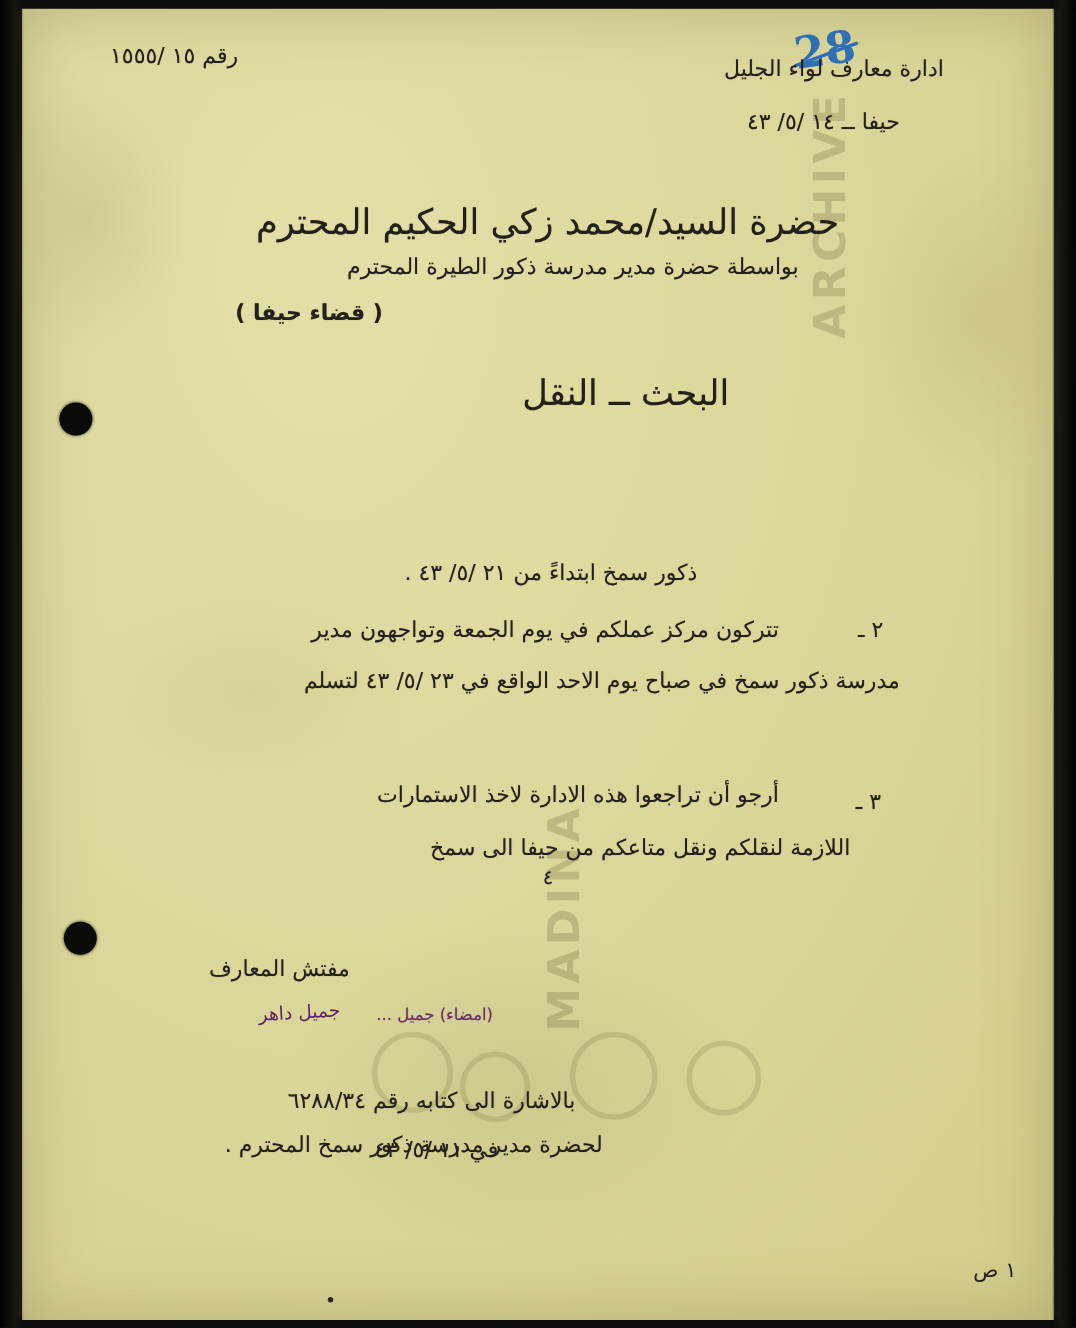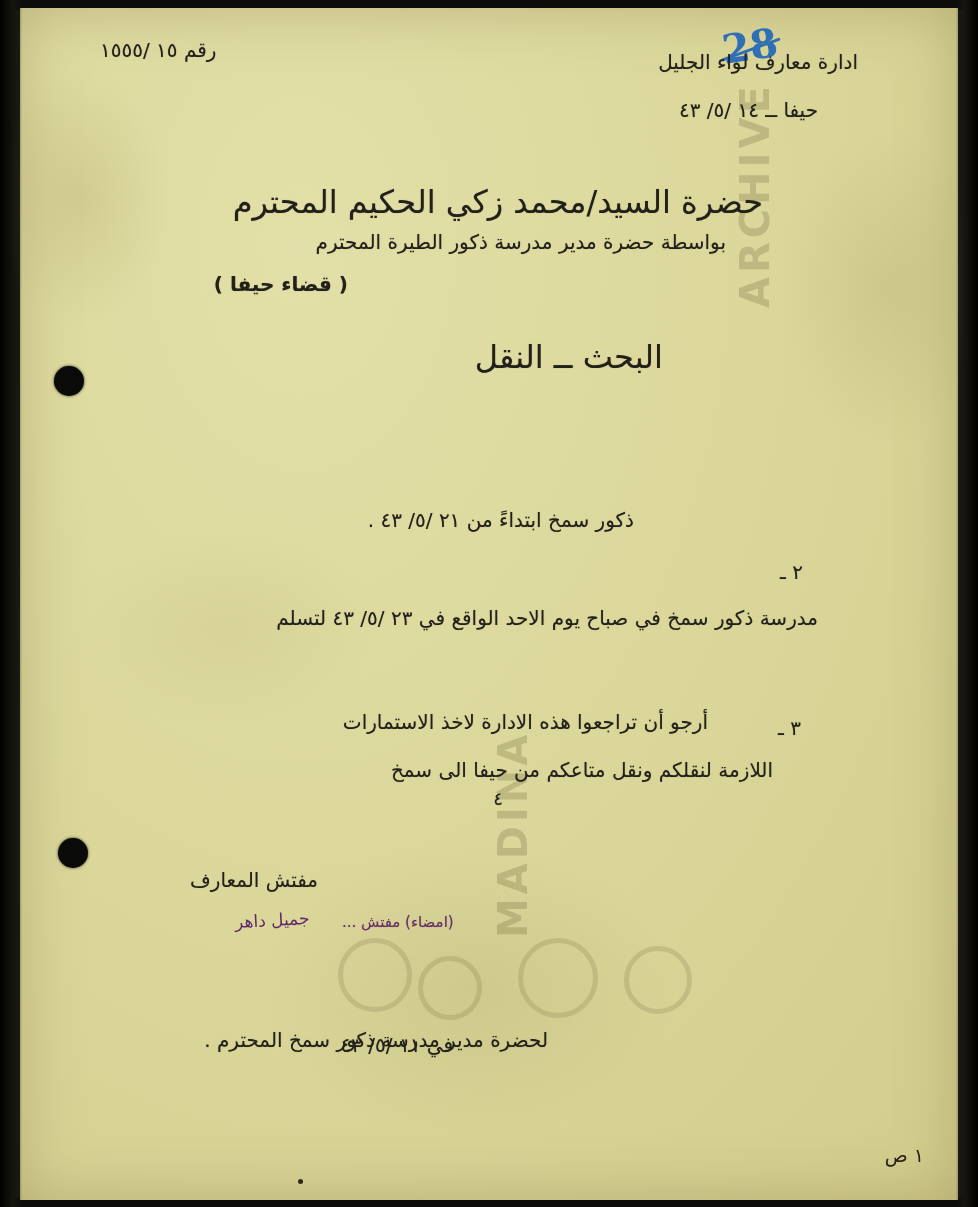--- a/index.html
+++ b/index.html
@@ -171,31 +171,33 @@
 
     <div class="ink fs-xl" style="right:195px;top:175px;">حضرة السيد/محمد زكي الحكيم المحترم</div>
     <div class="ink fs-lg" style="right:232px;top:222px;">بواسطة حضرة مدير مدرسة ذكور الطيرة المحترم</div>
     <div class="ink fs-lg" style="right:610px;top:264px;font-weight:bold;">( قضاء حيفا )</div>
 
     <div class="ink fs-xl" style="right:295px;top:330px;">البحث ــ النقل</div>
 
     <div class="ink fs-lg" style="right:324px;top:500px;">ذكور سمخ ابتداءً من ٢١ /٥/ ٤٣ .</div>
 
     <div class="ink fs-lg" style="right:155px;top:552px;">٢ ـ</div>
+    <div class="ink fs-lg" style="right:250px;top:552px;">تتركون مركز عملكم في يوم الجمعة وتواجهون مدير</div>
     <div class="ink fs-lg" style="right:140px;top:598px;">مدرسة ذكور سمخ في صباح يوم الاحد الواقع في ٢٣ /٥/ ٤٣ لتسلم</div>
 
     <div class="ink fs-lg" style="right:157px;top:708px;">٣ ـ</div>
     <div class="ink fs-lg" style="right:250px;top:702px;">أرجو أن تراجعوا هذه الادارة لاخذ الاستمارات</div>
     <div class="ink fs-lg" style="right:185px;top:750px;">اللازمة لنقلكم ونقل متاعكم من حيفا الى سمخ</div>
     <div class="ink fs-md" style="right:455px;top:780px;">٤</div>
 
     <div class="ink fs-lg" style="left:170px;top:860px;">مفتش المعارف</div>
-    <div class="ink purple-ink fs-sm" style="left:322px;top:905px;">(امضاء) مفتش ...</div>
+    <div class="ink purple-ink fs-sm" style="left:322px;top:905px;">(امضاء) جميل ...</div>
     <div class="signature" style="left:215px;top:902px;">جميل داهر</div>
 
+    <div class="ink fs-lg" style="right:435px;top:980px;">بالاشارة الى كتابه رقم ٦٢٨٨/٣٤</div>
     <div class="ink fs-lg" style="right:505px;top:1025px;">في ١١ /٥/ ٤٣</div>
     <div class="ink fs-lg" style="right:410px;top:1020px;">لحضرة مدير مدرسة ذكور سمخ المحترم .</div>
 
     <div class="footer-mark">١ ص</div>
     <div class="dot-bottom"></div>
 
     <div class="hole hole-1"></div>
     <div class="hole hole-2"></div>
 
   </div>

